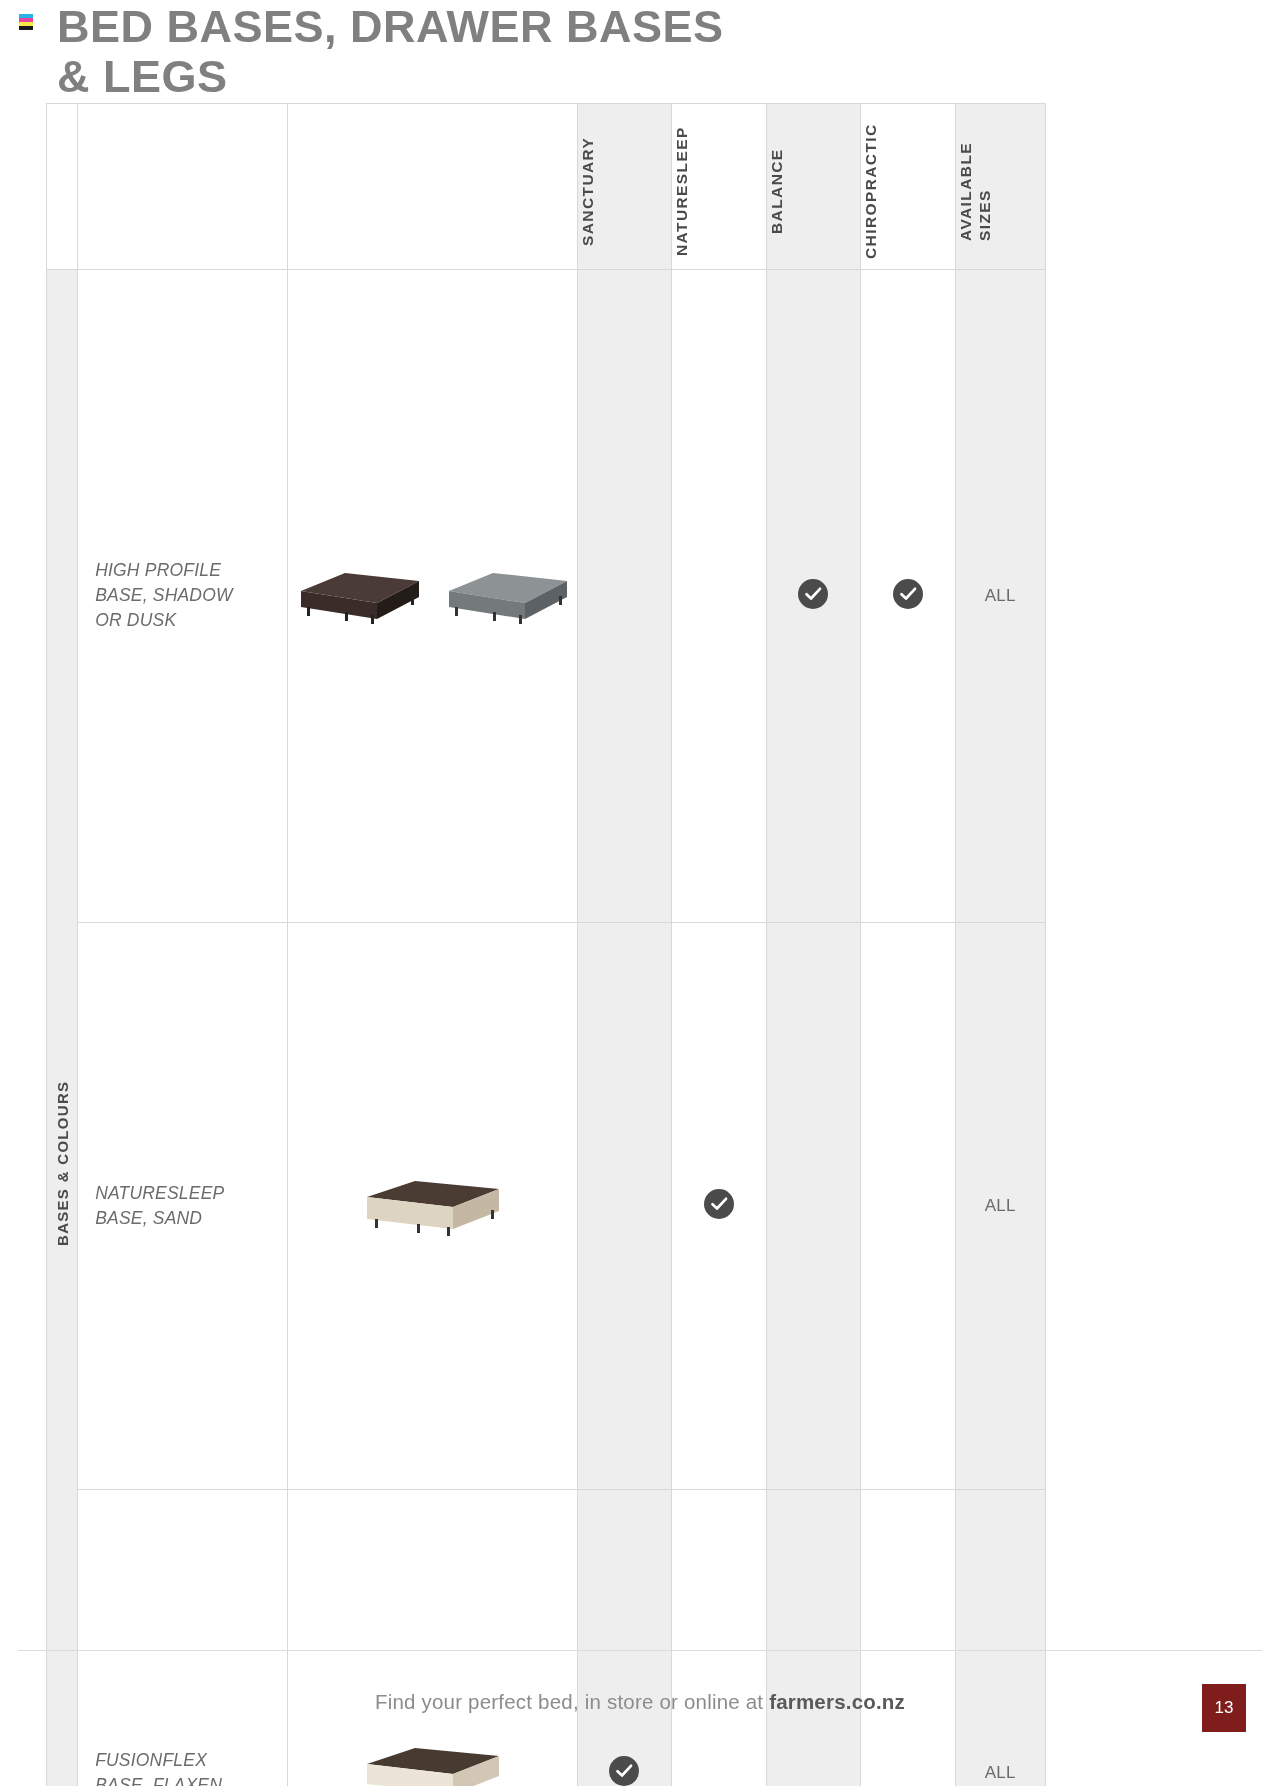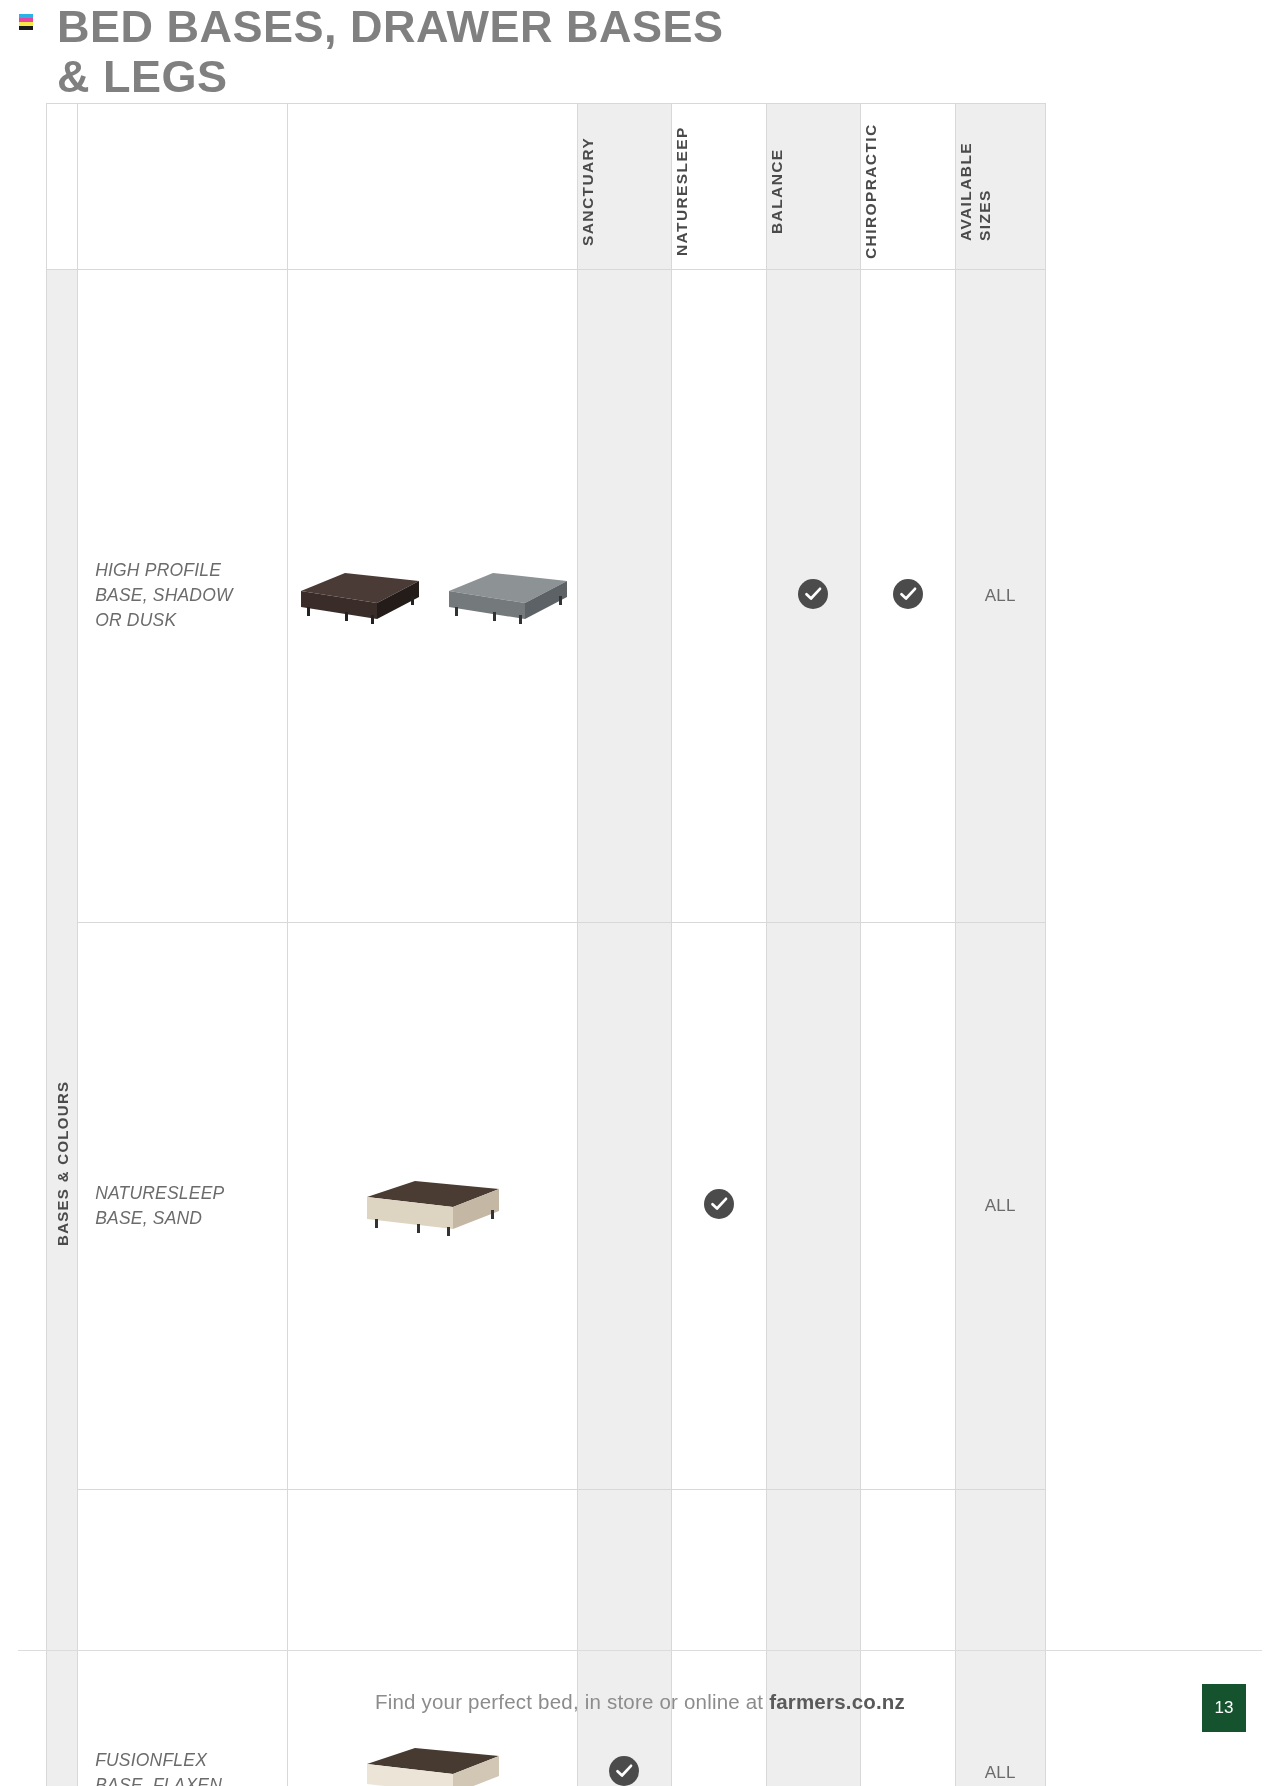--- a/index.html
+++ b/index.html
@@ -129,21 +129,21 @@
   .rule { position: absolute; left: 18px; top: 1650px; width: 1244px; height: 1px; background: #dcdcdc; }
   .footer {
     position: absolute; left: 0; top: 1690px; width: 1280px;
     text-align: center;
     font-size: 20.5px; color: #8c8c8c; letter-spacing: 0.2px;
   }
   .footer b { color: #5a5a5a; font-weight: bold; }
   .pagebadge {
     position: absolute; right: 34px; top: 1684px;
     width: 44px; height: 48px;
-    background: #14532d;
+    background: #7f1d1d;
     color: #ffffff;
     font-size: 17px;
     display: flex; align-items: center; justify-content: center;
   }
 
   
   svg.art { display: block; }
 </style>
 </head>
 <body>

